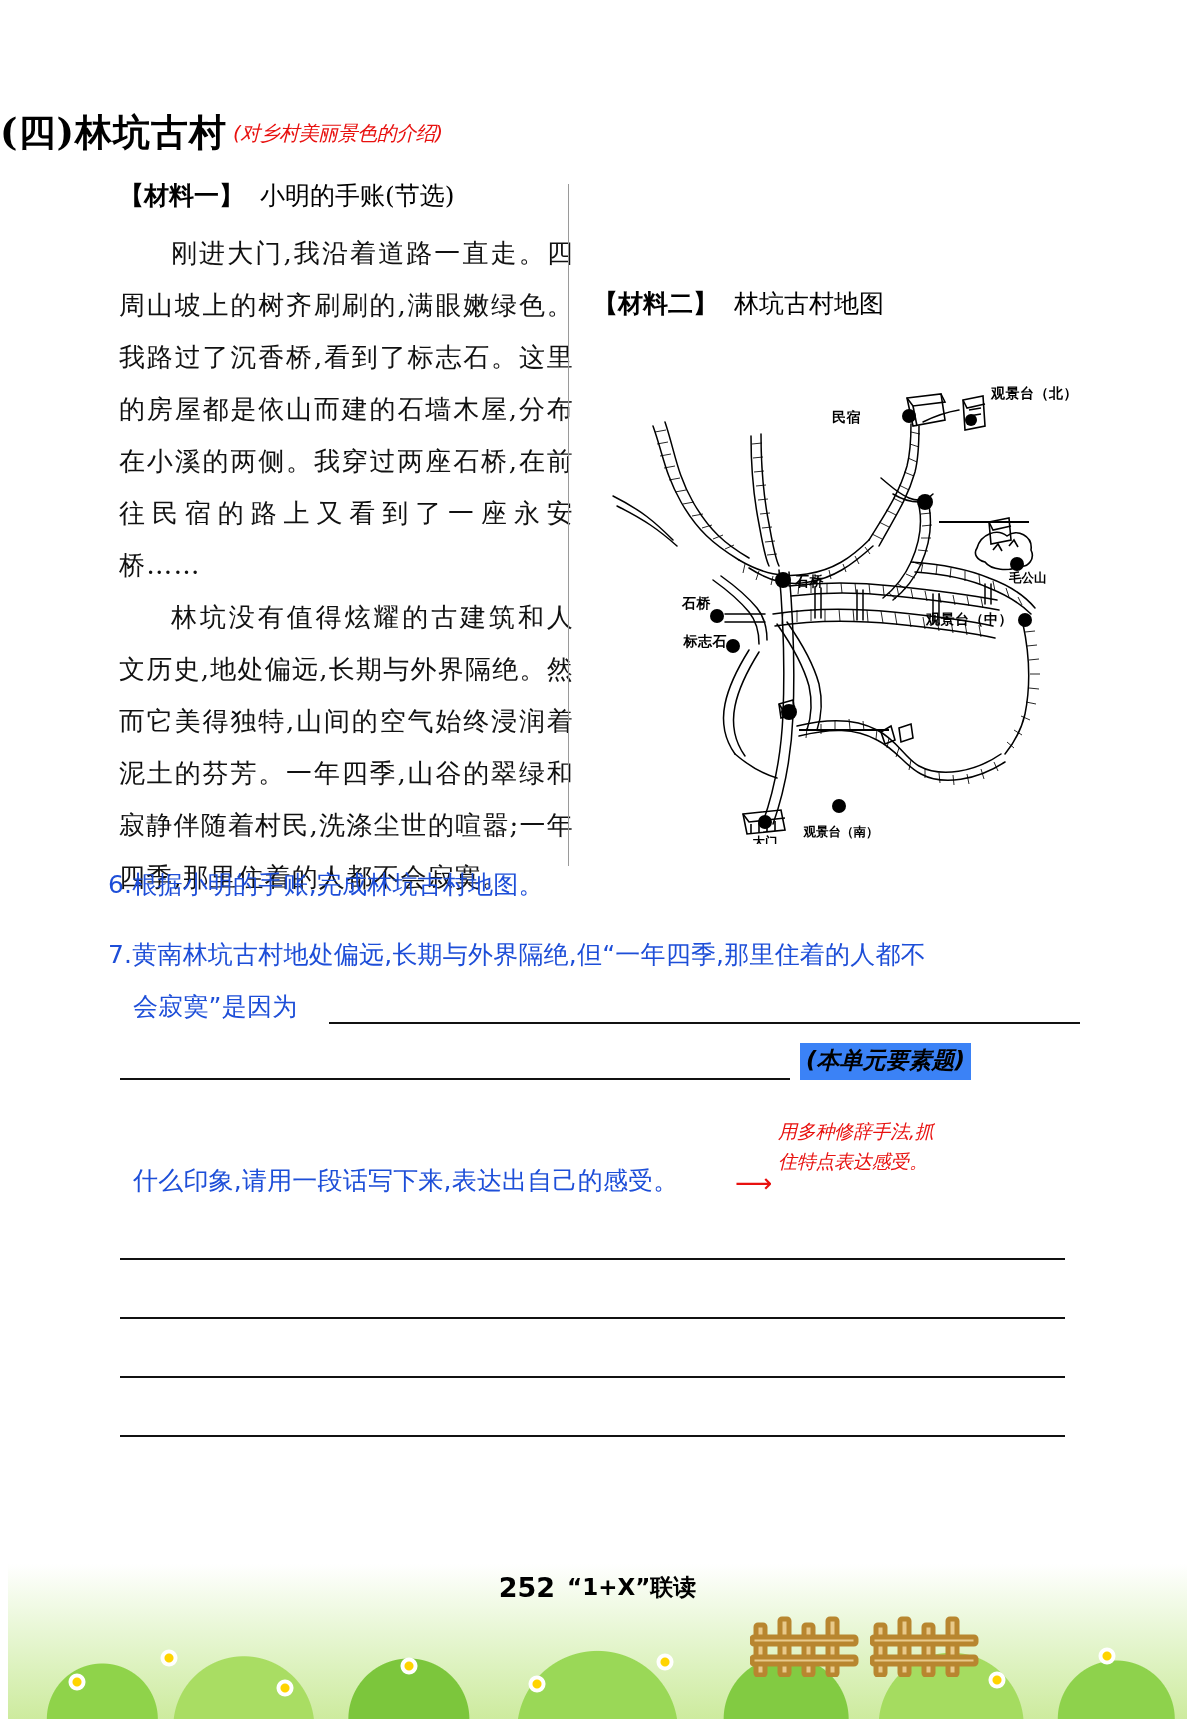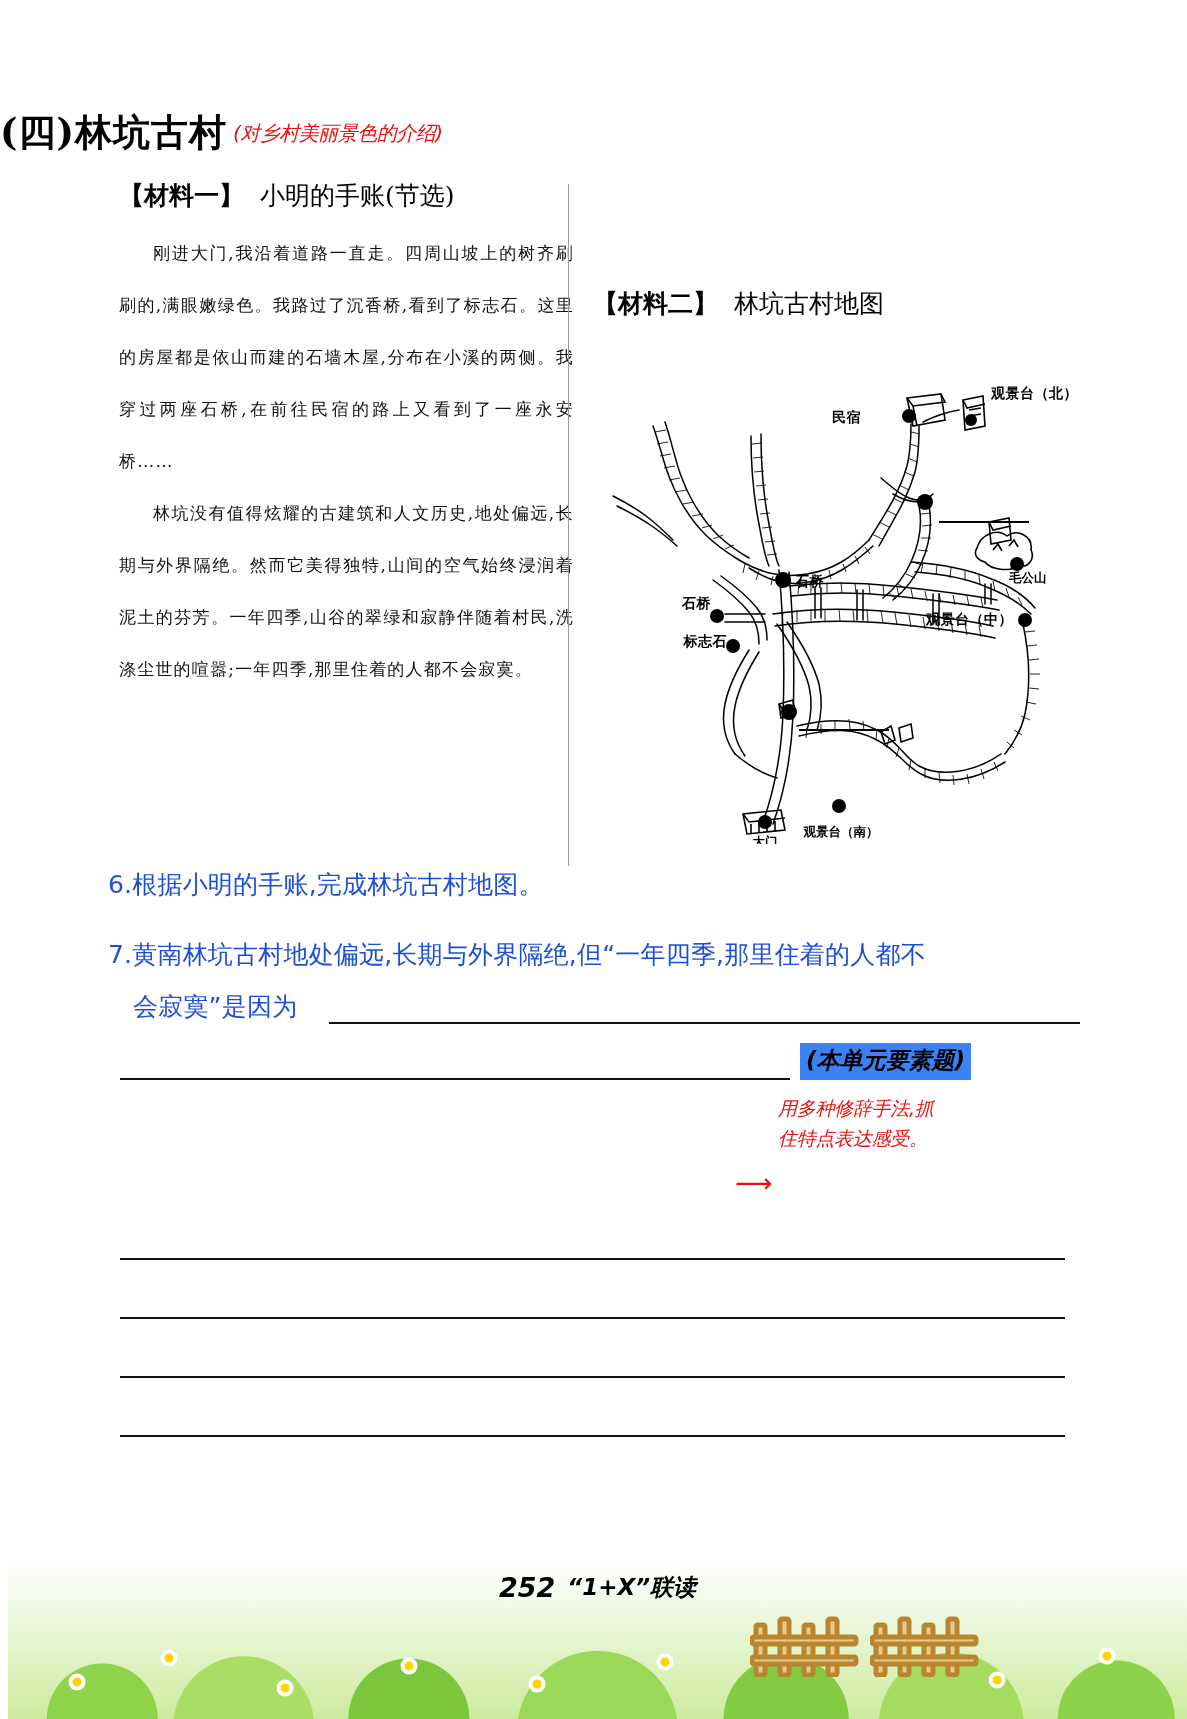--- a/index.html
+++ b/index.html
@@ -68,21 +68,21 @@
     white-space:nowrap;
   }
   .mat-head .mat-head-sub{
     font-weight:normal;
     font-family:"DejaVu Serif", serif;
     margin-left:16px;
   }
 
   .kai{
     font-family:"DejaVu Serif", serif;
-    font-size:17px;
+    font-size:26px;
     line-height:52px;
     color:#111;
     text-align:justify;
     letter-spacing:1.2px;
   }
   .kai p{margin:0;}
   .indent{text-indent:2em;}
 
   
   .map-wrap{
@@ -146,21 +146,20 @@
     color:#e8110f;
     font-size:26px;
     font-family:"DejaVu Sans", sans-serif;
   }
 
   
   .footer-band{
     position:absolute;
     left:8px;right:0;bottom:0;height:155px;
     overflow:hidden;
-    font-style:italic;
   }
   .footer-grass{
     position:absolute;left:0;right:0;bottom:0;height:155px;
     background:
       radial-gradient(circle at 8% 100%, #8fd34a 0 55px, transparent 56px),
       radial-gradient(circle at 20% 105%, #a9dd63 0 70px, transparent 71px),
       radial-gradient(circle at 34% 100%, #7cc63c 0 60px, transparent 61px),
       radial-gradient(circle at 50% 108%, #9ad857 0 80px, transparent 81px),
       radial-gradient(circle at 66% 100%, #82cb42 0 62px, transparent 63px),
       radial-gradient(circle at 80% 104%, #a5dc60 0 72px, transparent 73px),
@@ -493,22 +492,25 @@
   <div class="q" style="left:108px;top:936px;">
     <span>7.</span><span>黄南林坑古村地处偏远,长期与外界隔绝,但“一年四季,那里住着的人都不</span>
   </div>
   <div class="q" style="left:133px;top:988px;">
     <span>会寂寞”是因为</span>
   </div>
   <div class="ans-line" style="left:329px;top:1022px;width:751px;"></div>
   <div class="ans-line" style="left:120px;top:1078px;width:670px;"></div>
   <div class="hl-box" style="left:800px;top:1043px;">(本单元要素题)</div>
 
+  <div class="q" style="left:133px;top:1162px;">
+    <span>什么印象,请用一段话写下来,表达出自己的感受。</span>
+  </div>
   <div class="red-arrow" style="left:735px;top:1168px;">⟶</div>
-  <div class="red-note" style="left:778px;top:1093px;width:215px;">用多种修辞手法,抓
+  <div class="red-note" style="left:778px;top:1116px;width:215px;">用多种修辞手法,抓
 住特点表达感受。</div>
 
   <div class="ans-line" style="left:120px;top:1258px;width:945px;"></div>
   <div class="ans-line" style="left:120px;top:1317px;width:945px;"></div>
   <div class="ans-line" style="left:120px;top:1376px;width:945px;"></div>
   <div class="ans-line" style="left:120px;top:1435px;width:945px;"></div>
 
   <div class="footer-band">
     <div class="footer-grass"></div>
 

